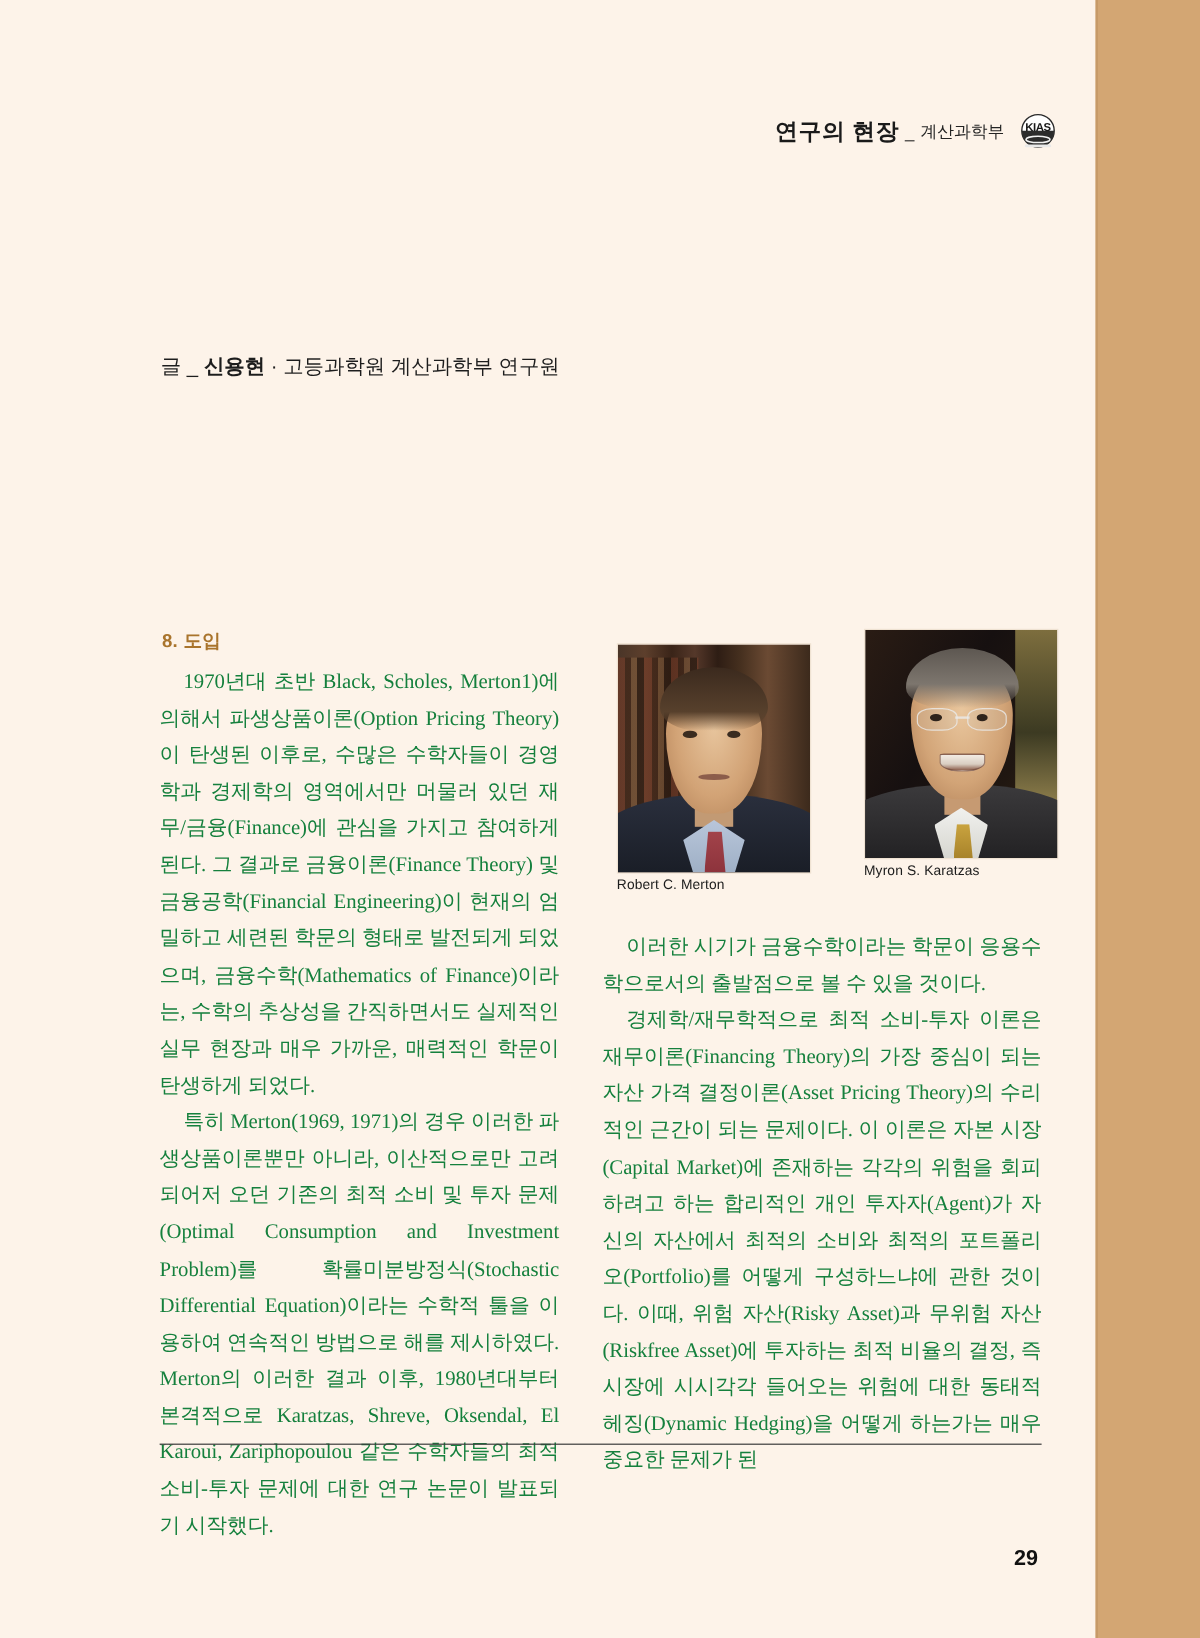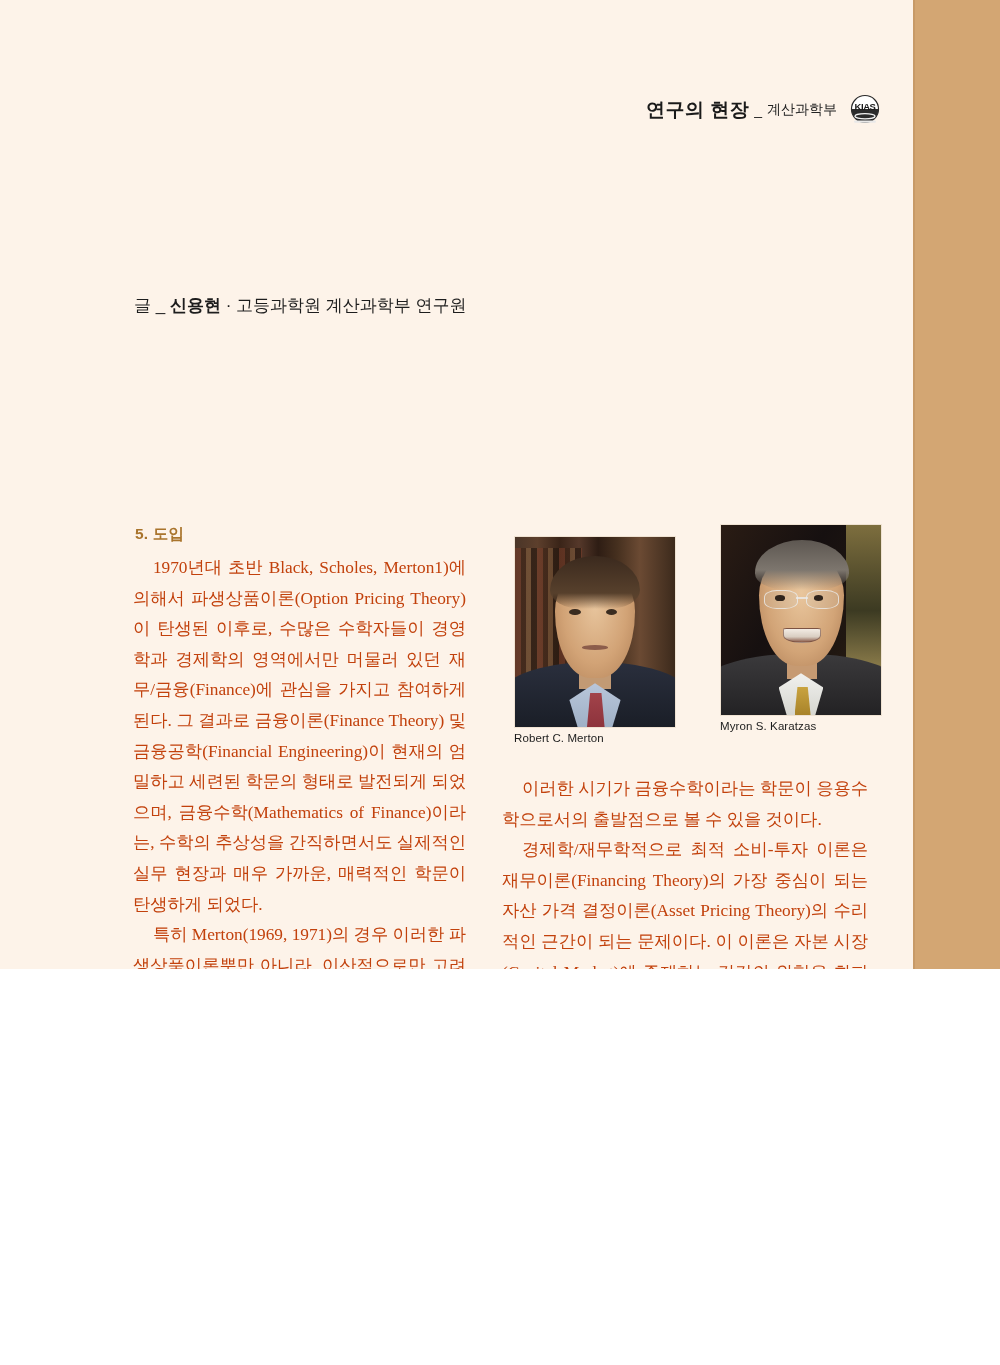--- a/index.html
+++ b/index.html
@@ -6,21 +6,21 @@
     margin: 0;
     padding: 0;
     background: #ffffff;
   }
   body {
     font-family: "Liberation Serif", serif;
   }
   .page {
     position: relative;
     width: 1000px;
-    height: 969px;
+    height: 1365px;
     background: #fdf3e9;
     overflow: hidden;
   }
   
   .right-strip {
     position: absolute;
     top: 0;
     right: 0;
     width: 85px;
     height: 1365px;
@@ -101,21 +101,21 @@
     font-size: 15.5px;
     color: #a9742c;
     margin: 0 0 8px 2px;
     letter-spacing: 0.2px;
   }
   p.body-par {
     margin: 0;
     font-family: "Liberation Serif", serif;
     font-size: 17.3px;
     line-height: 30.6px;
-    color: #c2410c;
+    color: #15803d;
     text-align: justify;
     text-indent: 1.15em;
     word-break: break-word;
   }
   
   .photo-row {
     display: flex;
     gap: 34px;
     margin-bottom: 4px;
   }
@@ -295,21 +295,21 @@
   </div>
 
 
   <div class="byline">
     <span class="lead">글 _ </span><span class="author">신용현</span><span class="lead"> · 고등과학원 계산과학부 연구원</span>
   </div>
 
   <div class="columns">
 
     <div class="col">
-      <h2 class="section-heading">5. 도입</h2>
+      <h2 class="section-heading">8. 도입</h2>
       <p class="body-par">1970년대 초반 Black, Scholes, Merton1)에 의해서 파생상품이론(Option Pricing Theory)이 탄생된 이후로, 수많은 수학자들이 경영학과 경제학의 영역에서만 머물러 있던 재무/금융(Finance)에 관심을 가지고 참여하게 된다. 그 결과로 금융이론(Finance Theory) 및 금융공학(Financial Engineering)이 현재의 엄밀하고 세련된 학문의 형태로 발전되게 되었으며, 금융수학(Mathematics of Finance)이라는, 수학의 추상성을 간직하면서도 실제적인 실무 현장과 매우 가까운, 매력적인 학문이 탄생하게 되었다.</p>
       <p class="body-par">특히 Merton(1969, 1971)의 경우 이러한 파생상품이론뿐만 아니라, 이산적으로만 고려되어저 오던 기존의 최적 소비 및 투자 문제(Optimal Consumption and Investment Problem)를 확률미분방정식(Stochastic Differential Equation)이라는 수학적 툴을 이용하여 연속적인 방법으로 해를 제시하였다. Merton의 이러한 결과 이후, 1980년대부터 본격적으로 Karatzas, Shreve, Oksendal, El Karoui, Zariphopoulou 같은 수학자들의 최적 소비-투자 문제에 대한 연구 논문이 발표되기 시작했다.</p>
     </div>
 
     <div class="col">
 
       <div class="photo-row">
 
         <figure class="photo-block" style="margin:12px;">
           <div class="photo">

